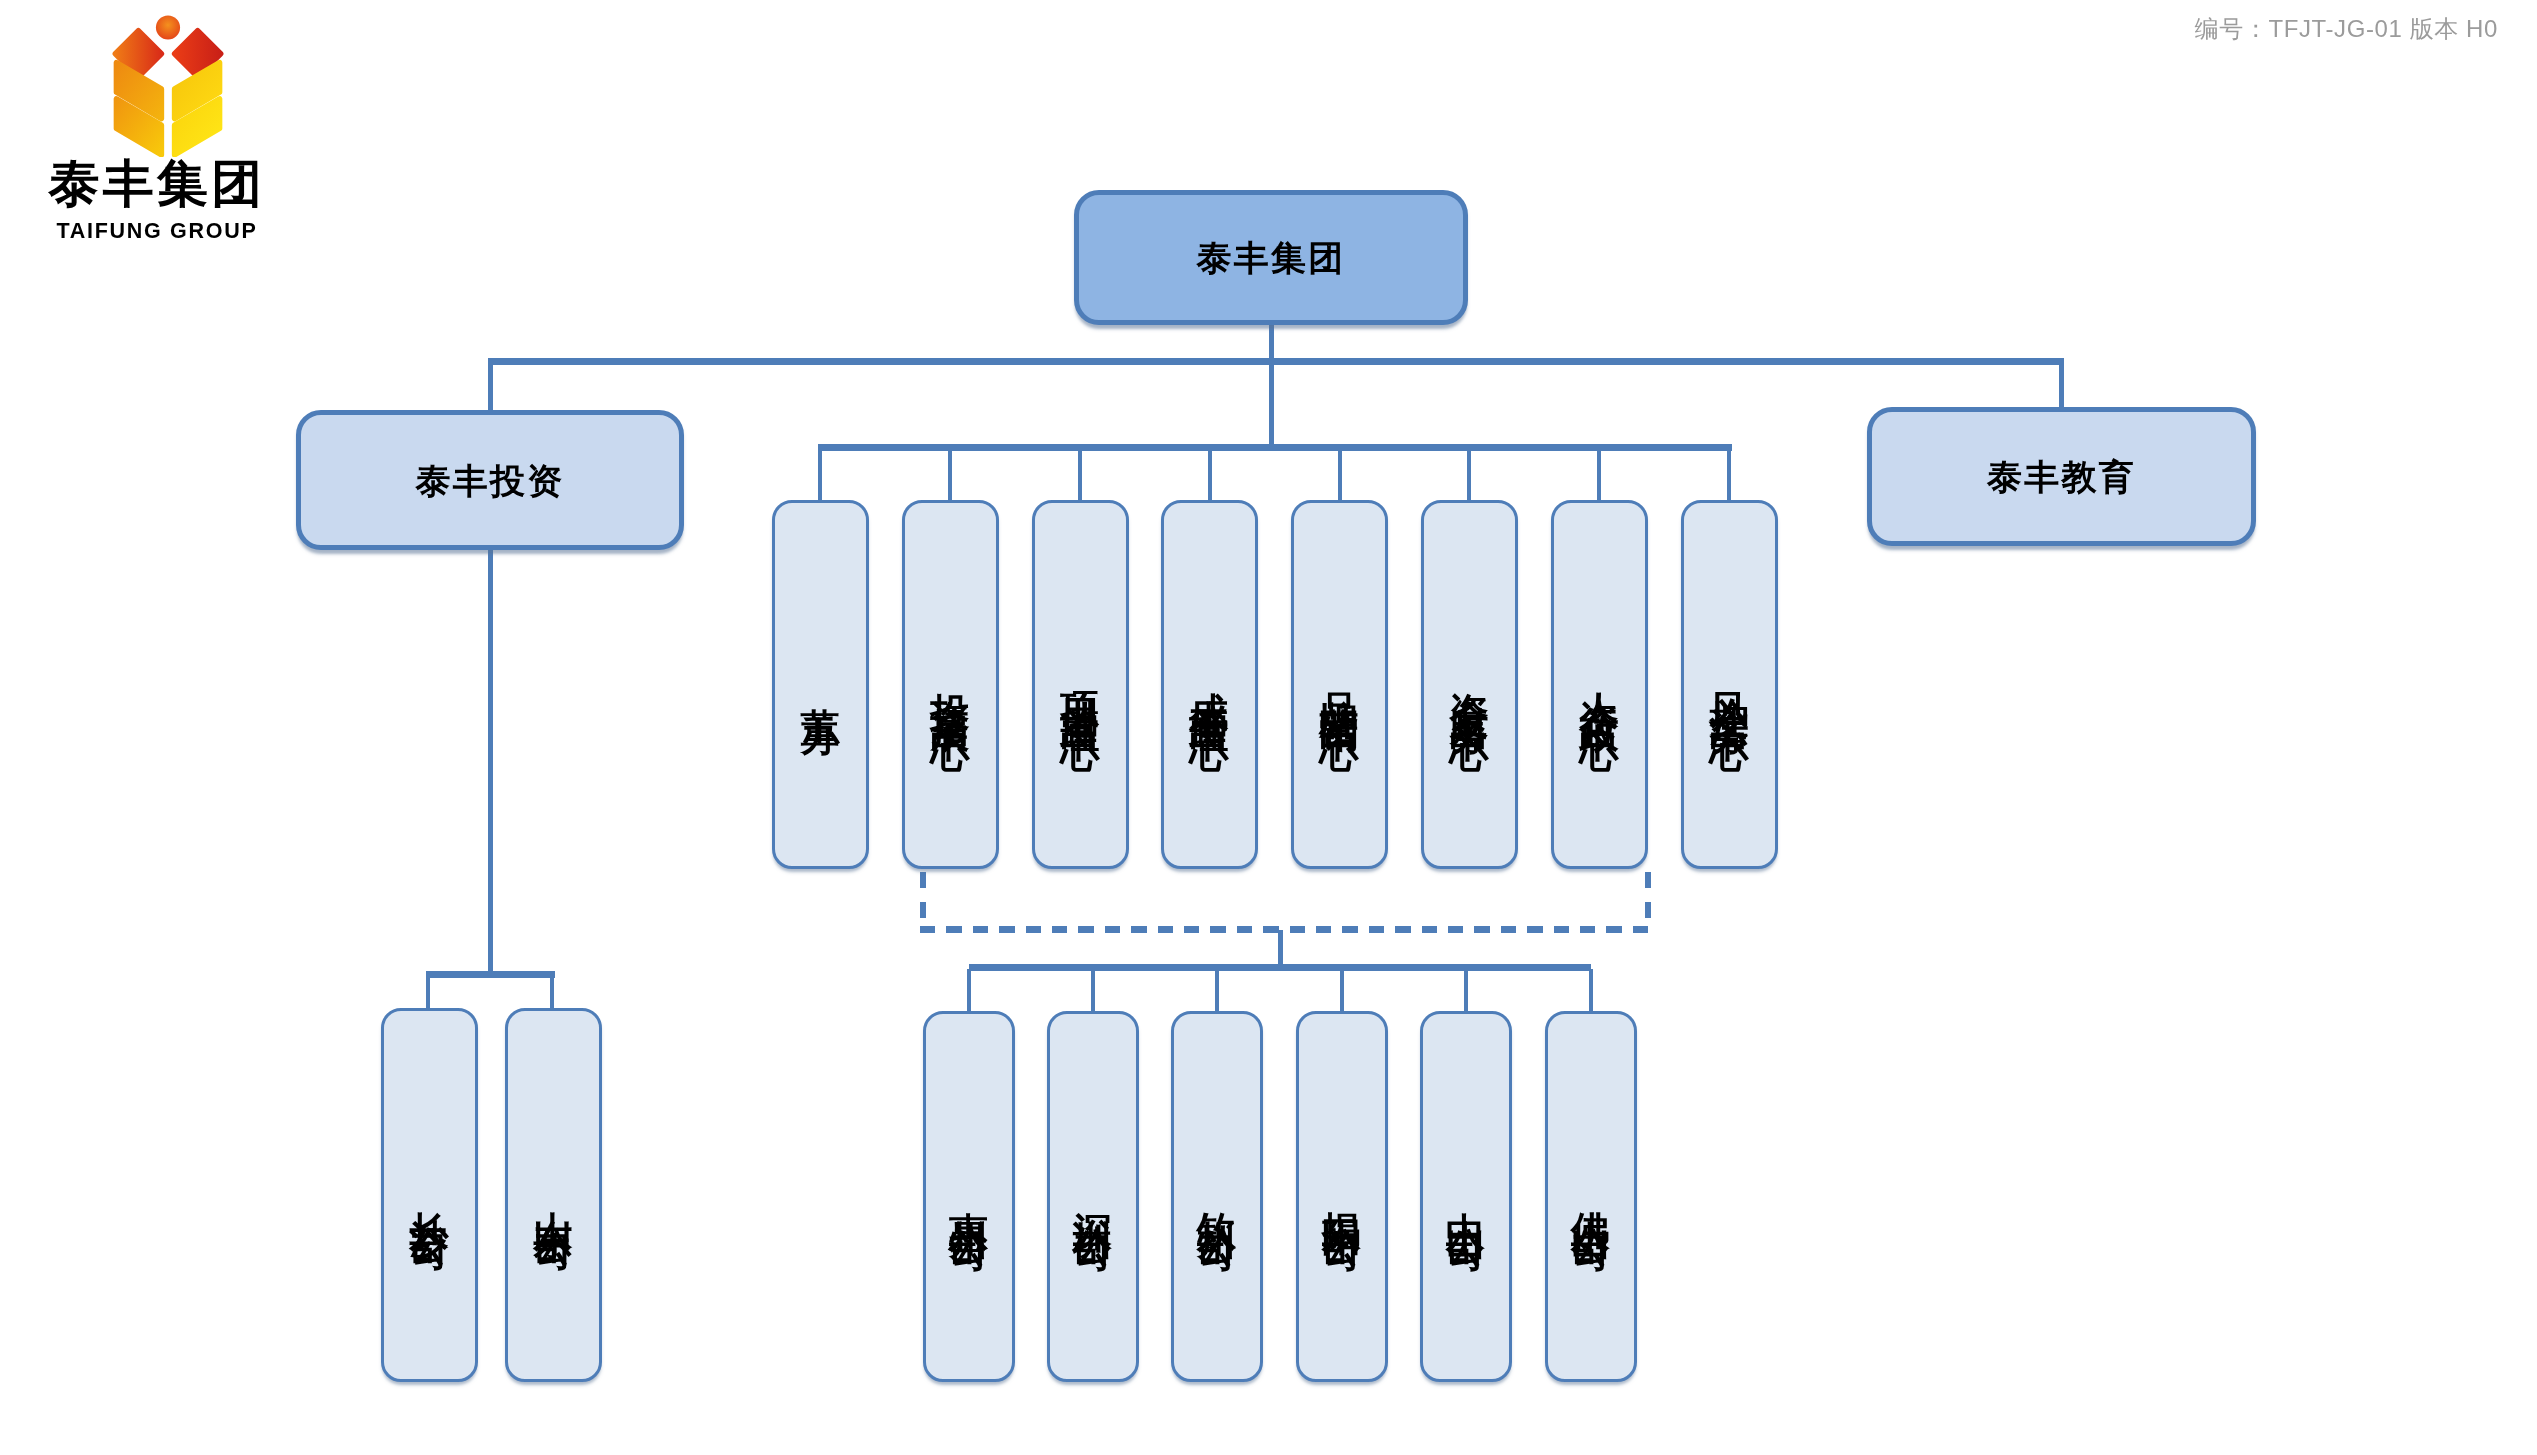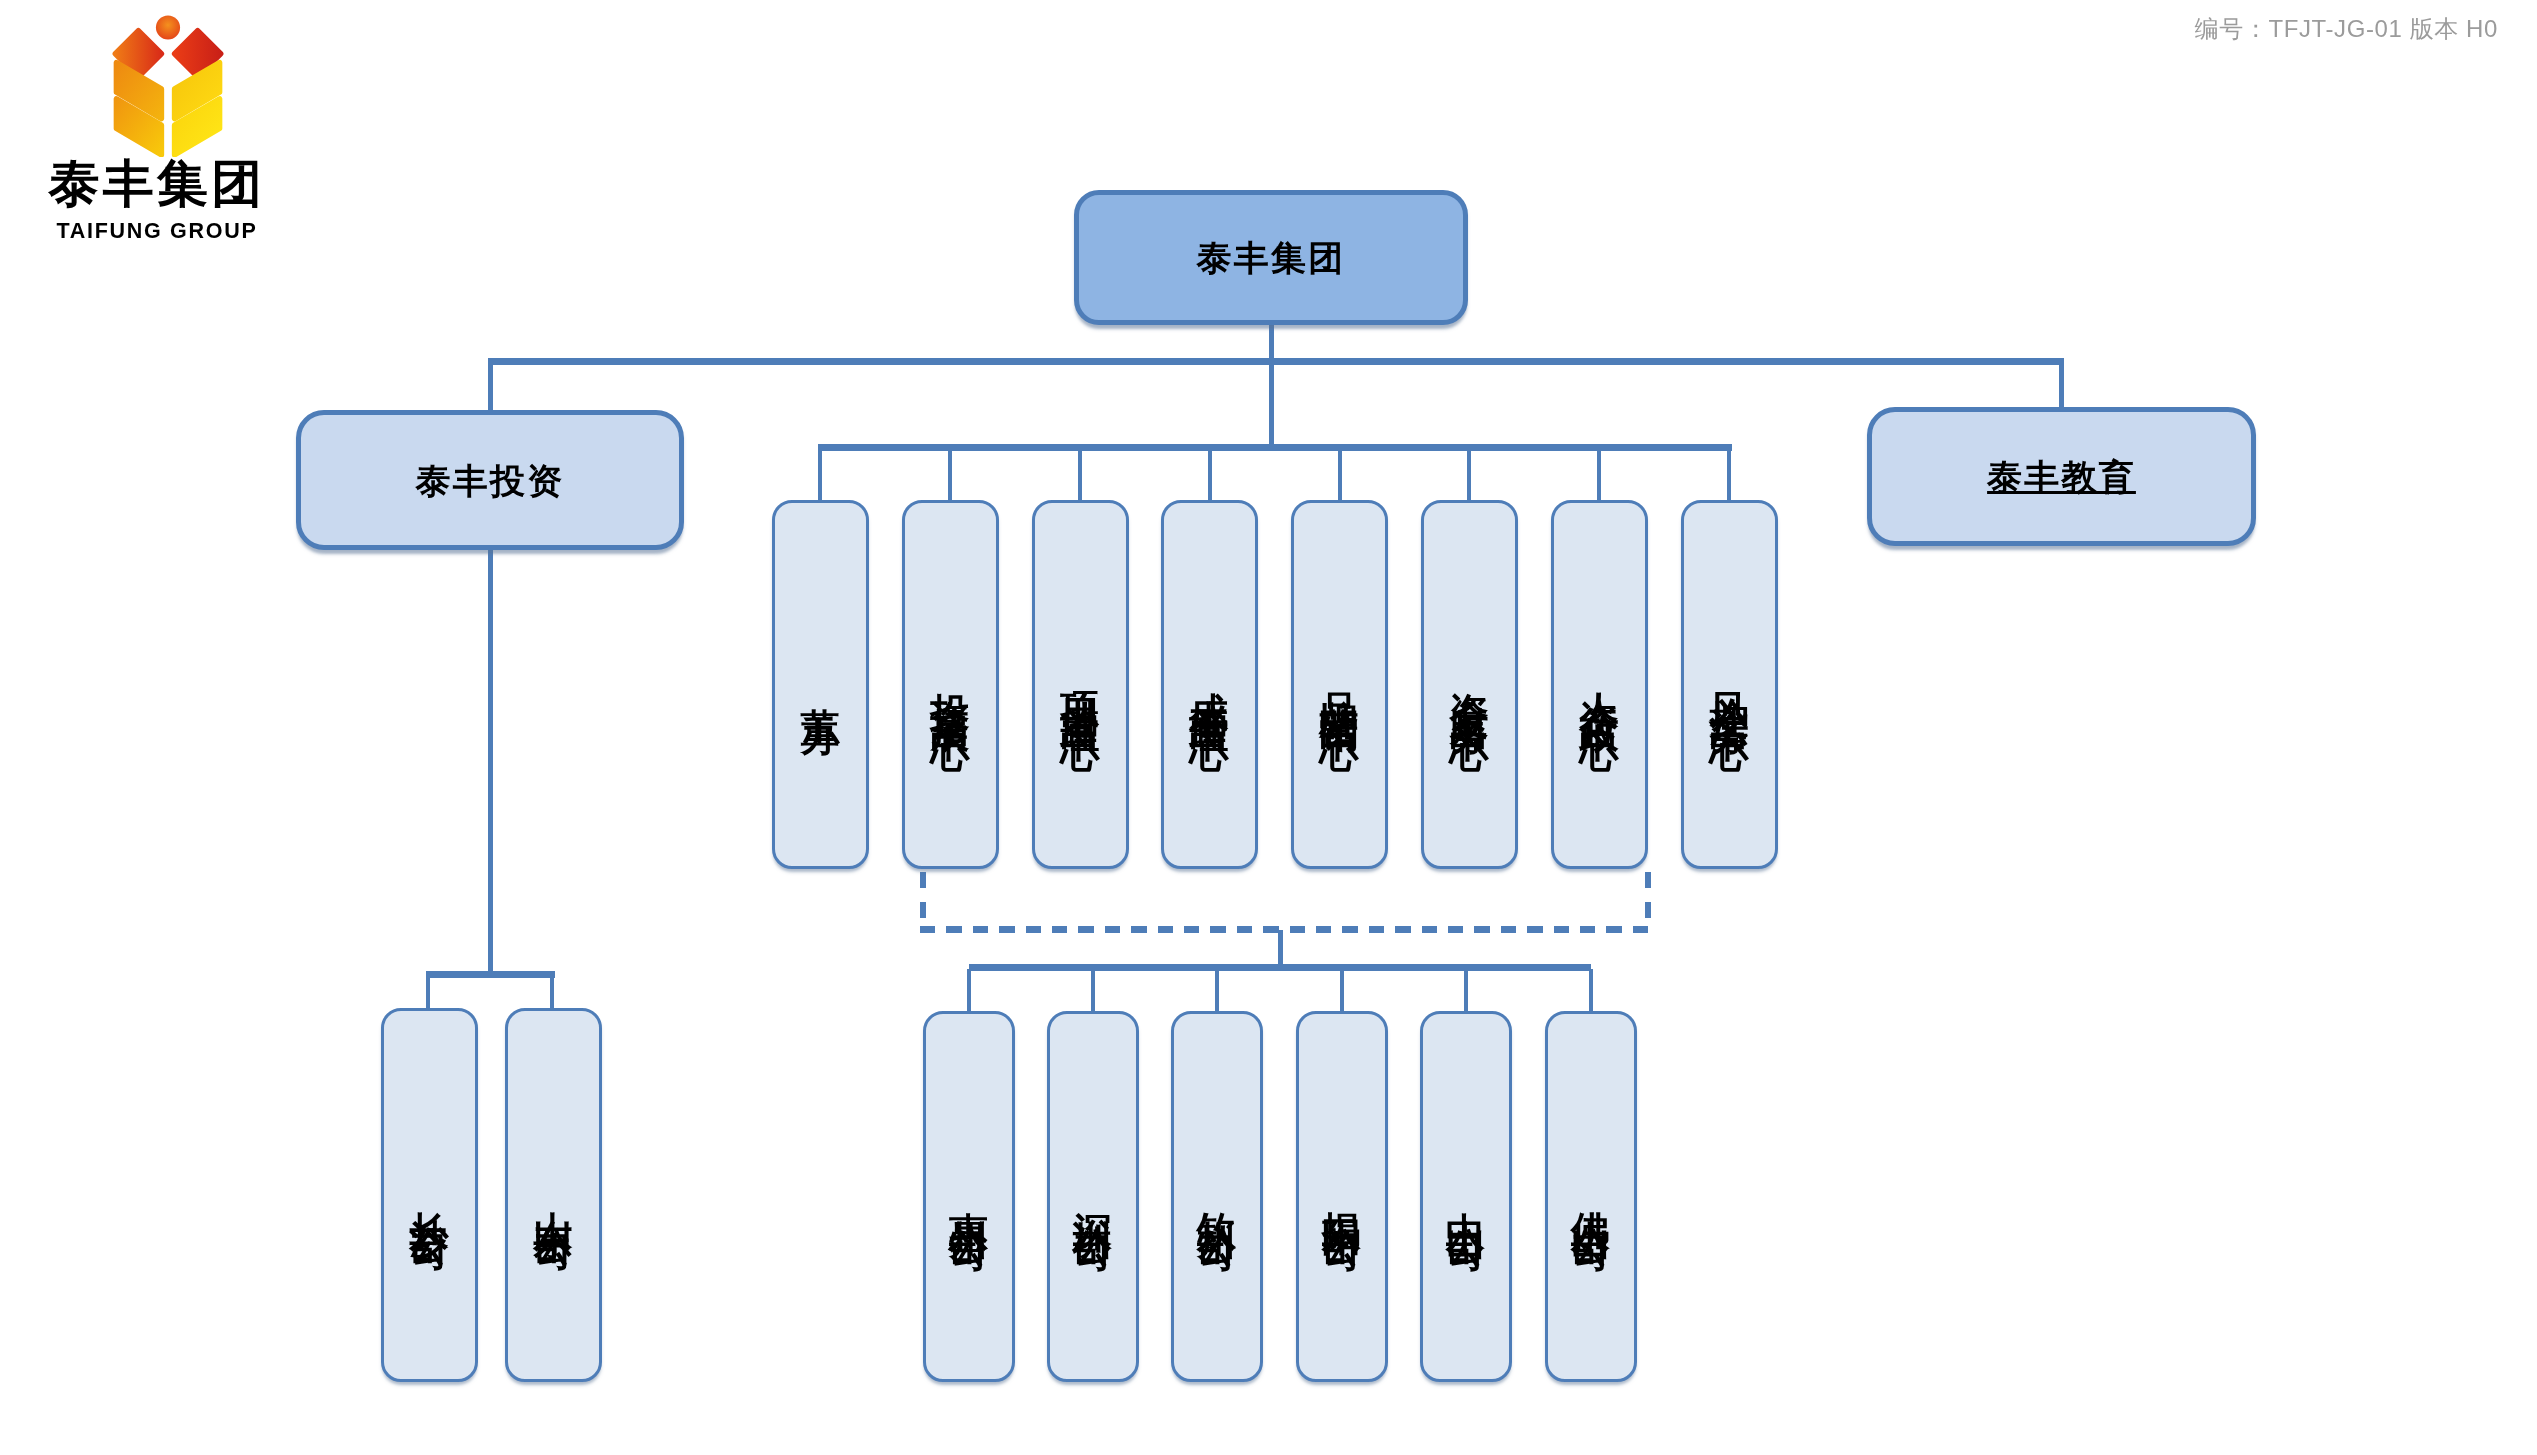--- a/index.html
+++ b/index.html
@@ -20,21 +20,21 @@
   .dash-h{position:absolute;background:repeating-linear-gradient(90deg,var(--line) 0 15.4px,transparent 15.4px 26.4px);}
   .dash-v{position:absolute;background:repeating-linear-gradient(180deg,var(--line) 0 16.5px,transparent 16.5px 30px);}
   .hbox{
     position:absolute;display:flex;align-items:center;justify-content:center;
     border:5.5px solid var(--line);border-radius:25px;
     box-shadow:0 4.4px 3.3px -1.1px rgba(90,115,150,.55);
     box-sizing:border-box;
   }
   .hbox .hlabel{font-size:35px;font-weight:700;letter-spacing:2.2px;line-height:1;}
   .root-box{background:var(--root-fill);}
-  .branch-box{background:var(--branch-fill);border-radius:28px;}
+  .branch-box{background:var(--branch-fill);}
   .vbox{
     position:absolute;display:flex;align-items:center;justify-content:center;
     border:3.9px solid var(--line);border-radius:20px;background:var(--node-fill);
     box-shadow:0 3.9px 3.3px -1.1px rgba(90,115,150,.5);
     box-sizing:border-box;
   }
   .vlabel{
     writing-mode:vertical-rl;text-orientation:upright;
     font-size:39px;font-weight:700;letter-spacing:7.7px;line-height:1;
   }
@@ -132,21 +132,21 @@
   <div class="line" style="left:550px;top:975px;width:4.4px;height:34px;"></div>
 
   <div class="hbox root-box" style="left:1074px;top:190px;width:394px;height:135px;">
     <span class="hlabel">泰丰集团</span>
   </div>
 
   <div class="hbox branch-box" style="left:296px;top:410px;width:388px;height:140px;">
     <span class="hlabel">泰丰投资</span>
   </div>
 
-  <div class="hbox branch-box" style="left:1867px;top:407px;width:389px;height:139px;text-decoration:underline;">
+  <div class="hbox branch-box" style="left:1867px;top:407px;width:389px;height:139px;">
     <span class="hlabel">泰丰教育</span>
   </div>
 
   <div class="vbox" style="left:772px;top:500px;width:97px;height:369px;">
     <span class="vlabel">董办</span>
   </div>
   <div class="vbox" style="left:902px;top:500px;width:97px;height:369px;">
     <span class="vlabel">投资拓展中心</span>
   </div>
   <div class="vbox" style="left:1032px;top:500px;width:97px;height:369px;">

